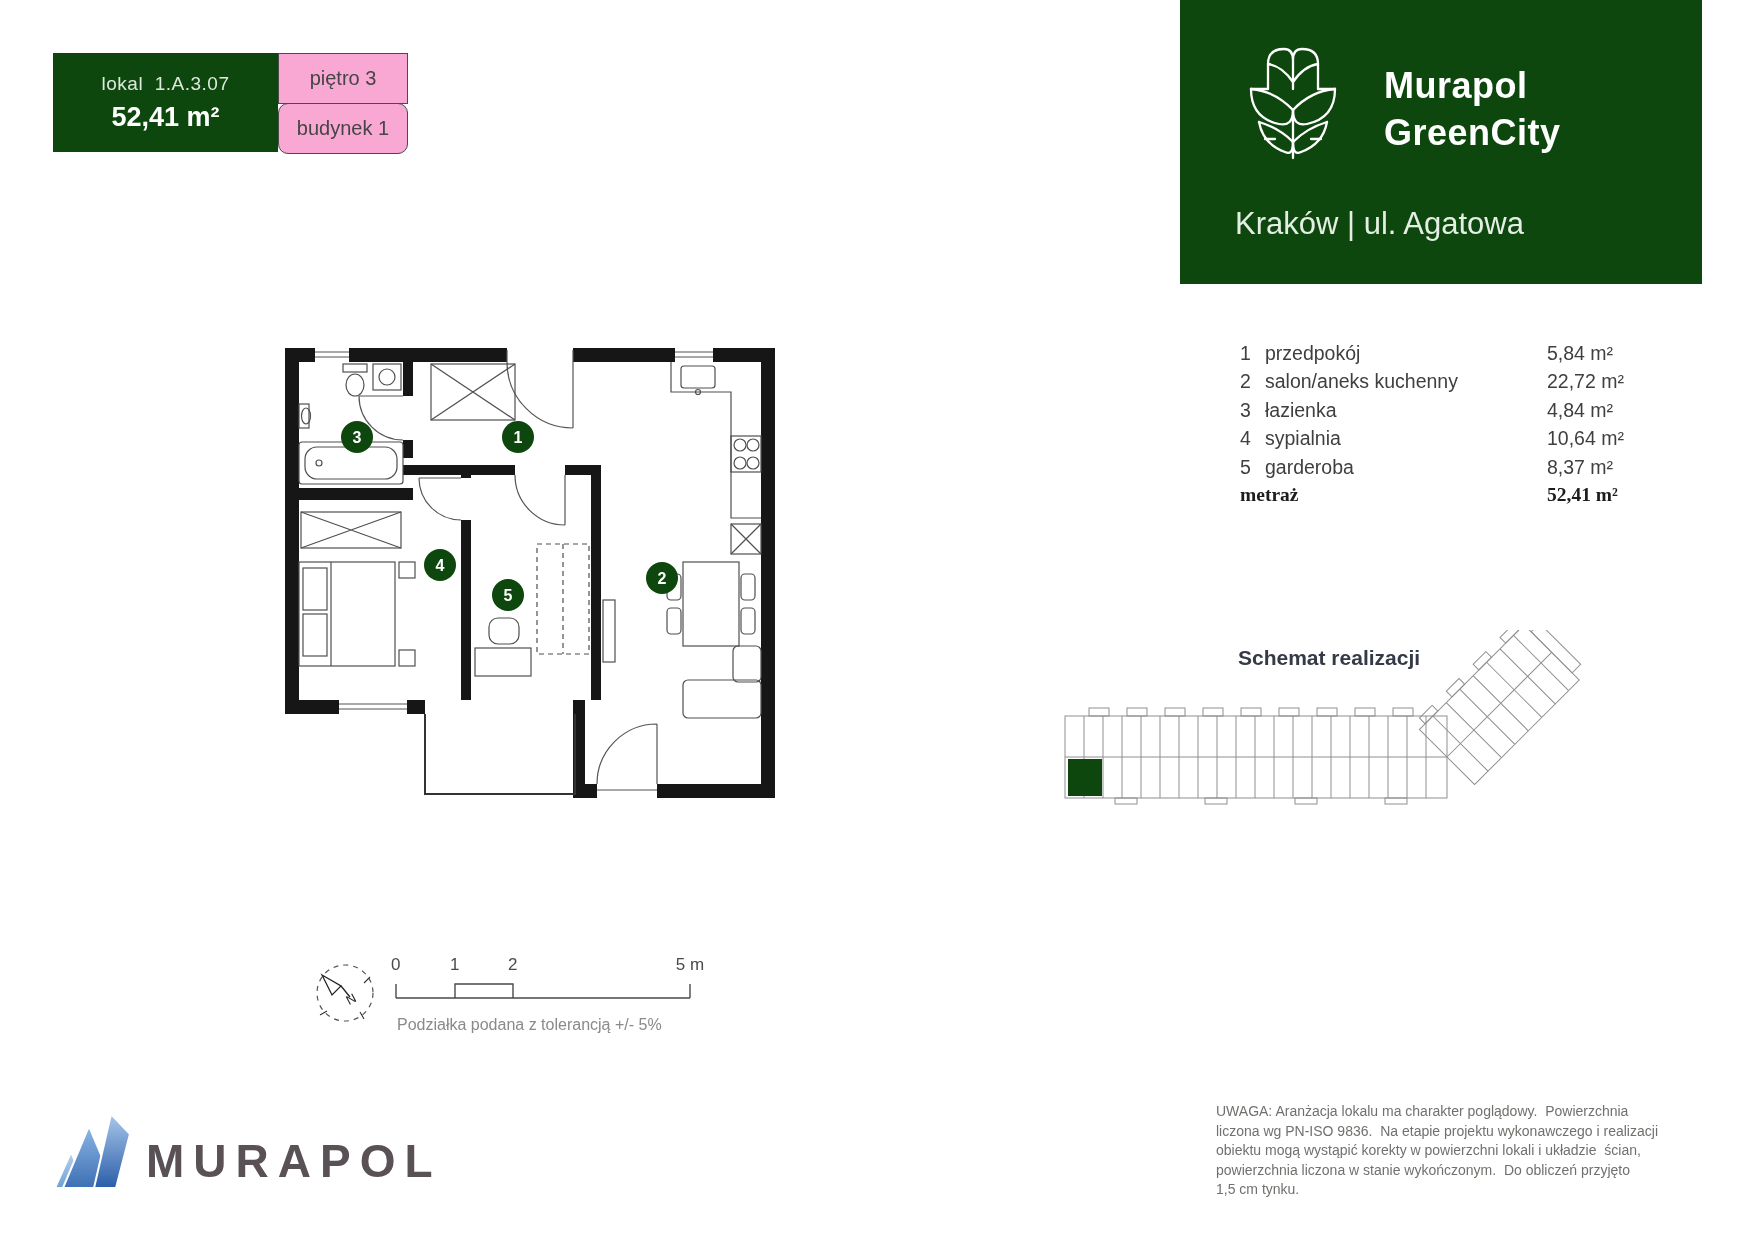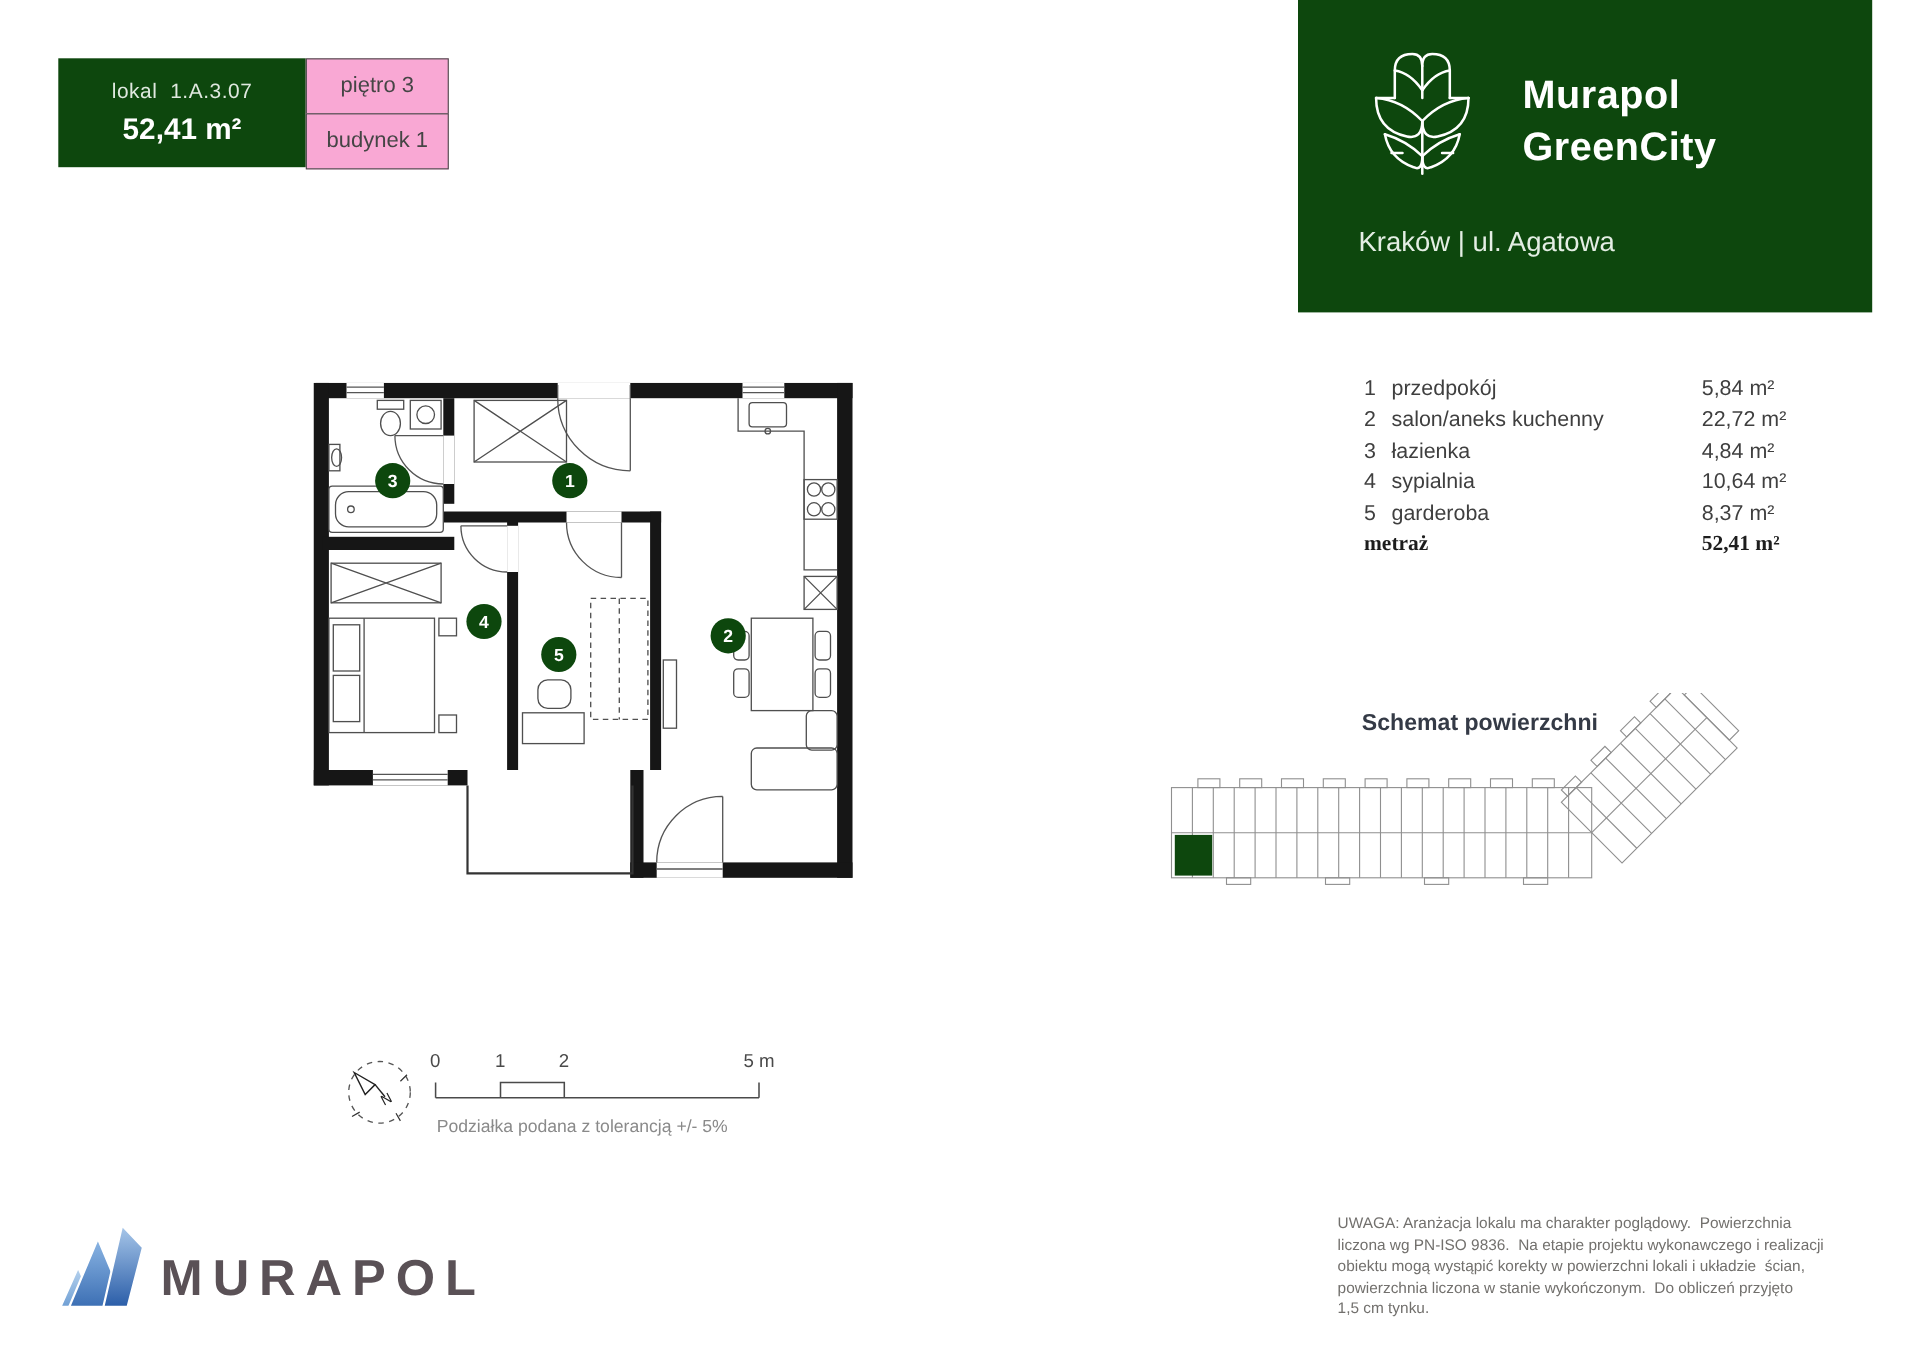--- a/index.html
+++ b/index.html
@@ -8,28 +8,28 @@
 
   
   .lokal-box{position:absolute;left:53px;top:53px;width:225px;height:99px;background:#0d470d;
              display:flex;flex-direction:column;align-items:center;justify-content:center;gap:7px;}
   .lokal-label{font-size:19px;color:#dfe8df;letter-spacing:.5px;white-space:pre;}
   .lokal-area{font-size:27px;font-weight:700;color:#ffffff;}
   .floor-box,.building-box{position:absolute;left:278px;width:128px;height:49px;background:#f9a8d4;
              border:1.4px solid #4a4a4a;display:flex;align-items:center;justify-content:center;
              font-size:20px;color:#454545;}
   .floor-box{top:53px;}
-  .building-box{top:103.4px;}
+  .building-box{top:103.4px;border-radius:10px;}
 
   
   .brand-header{position:absolute;left:1180px;top:0;width:522px;height:284px;background:#0d470d;}
   .brand-flower{position:absolute;left:55px;top:44px;}
   .brand-name{position:absolute;left:204px;top:62px;color:#fff;font-size:36px;font-weight:600;
               line-height:47px;letter-spacing:.5px;}
-  .brand-location{position:absolute;left:55px;top:206px;color:#e4eee4;font-size:25px;font-weight:400;}
+  .brand-location{position:absolute;left:55px;top:206px;color:#e4eee4;font-size:31px;font-weight:400;}
 
   
   .room-list{position:absolute;left:1240px;top:339px;width:450px;font-size:19.5px;color:#3f3f3f;}
   .room-row{position:relative;height:28.4px;line-height:28.4px;}
   .room-no{position:absolute;left:0;}
   .room-name{position:absolute;left:25px;}
   .room-area{position:absolute;left:307px;}
   .room-row.total{font-weight:700;color:#1d1d1d;font-family:Liberation Serif, serif;}
 
   
@@ -232,21 +232,21 @@
       <text class="plan-label" x="233" y="95">1</text>
       <circle cx="155" cy="217" r="16" fill="#0d470d"></circle>
       <text class="plan-label" x="155" y="223">4</text>
       <circle cx="223" cy="247" r="16" fill="#0d470d"></circle>
       <text class="plan-label" x="223" y="253">5</text>
       <circle cx="377" cy="230" r="16" fill="#0d470d"></circle>
       <text class="plan-label" x="377" y="236">2</text>
     </g>
   </svg>
 
-  <div class="schema-title">Schemat powierzchni</div>
+  <div class="schema-title">Schemat realizacji</div>
   <svg class="schema-svg" width="660" height="190" viewBox="0 0 660 190">
     <g stroke="#8f8f8f" stroke-width="1" fill="none">
       <rect x="10" y="86" width="382" height="82"></rect>
       <rect x="34" y="78" width="20" height="8"></rect>
         <rect x="72" y="78" width="20" height="8"></rect>
       <rect x="110" y="78" width="20" height="8"></rect>
         <rect x="148" y="78" width="20" height="8"></rect>
       <rect x="186" y="78" width="20" height="8"></rect>
         <rect x="224" y="78" width="20" height="8"></rect>
       <rect x="262" y="78" width="20" height="8"></rect>

